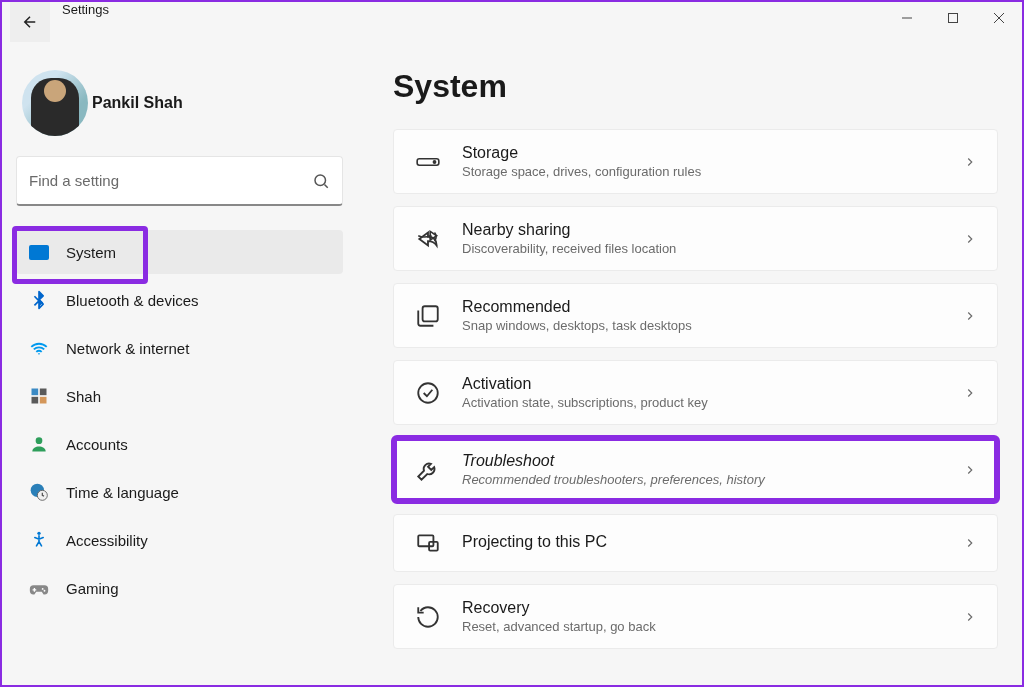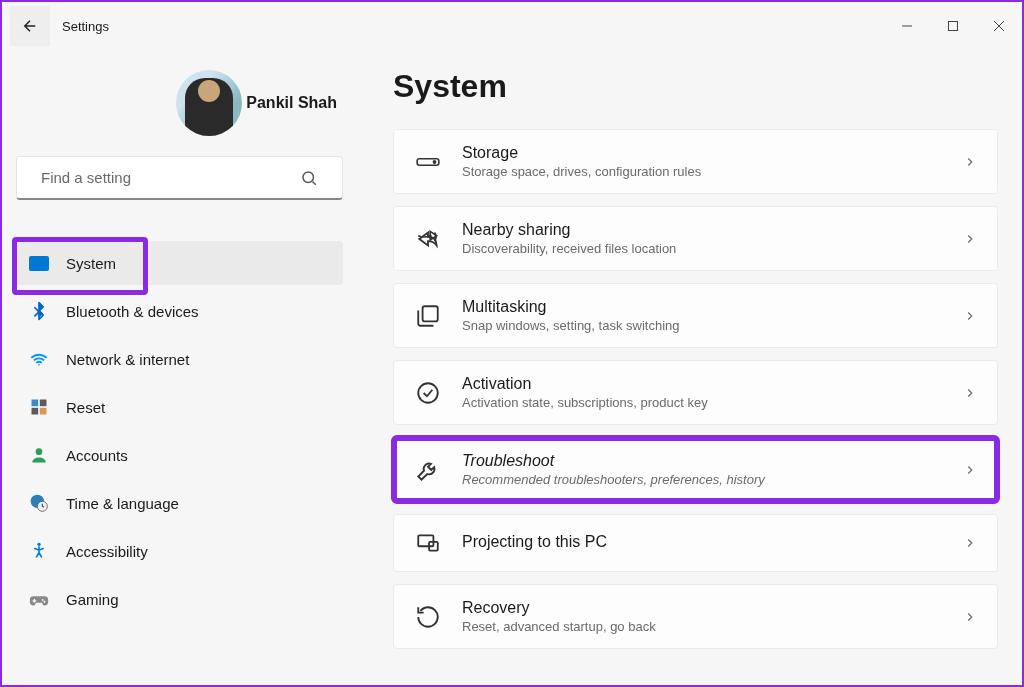--- a/index.html
+++ b/index.html
@@ -11,21 +11,20 @@
     body {
       width: 1024px;
       height: 687px;
       background: #f6f6f6;
       overflow: hidden;
       border: 2px solid #8a2be2;
     }
     .titlebar {
       height: 48px;
       display: flex;
-      align-items: center;
       padding-left: 8px;
     }
     .back-btn {
       width: 40px;
       height: 40px;
       display: flex;
       align-items: center;
       justify-content: center;
       background: #eeeeee;
       border: none;
@@ -67,21 +66,20 @@
     .sidebar {
       width: 355px;
       padding: 12px 14px 0 14px;
       overflow-y: auto;
     }
     .user-row {
       display: flex;
       align-items: center;
       padding: 8px 6px 16px 6px;
       gap: 4px;
-      justify-content: flex-end;
     }
     .avatar {
       width: 66px;
       height: 66px;
       border-radius: 50%;
       background: linear-gradient(135deg, #cfe3ef 30%, #89b8c0 70%);
       overflow: hidden;
       display: flex;
       align-items: flex-end;
       justify-content: center;
@@ -109,23 +107,23 @@
       font-weight: 600;
       color: #1a1a1a;
     }
     .search-box {
       display: flex;
       align-items: center;
       background: #ffffff;
       border: 1px solid #e5e5e5;
       border-bottom: 2px solid #888888;
       border-radius: 4px;
-      height: 44px;
-      padding: 0 24px;
-      margin: 4px 0 41px 0;
+      height: 50px;
+      padding: 0 12px;
+      margin: 4px 0 24px 0;
     }
     .search-box input {
       flex: 1;
       border: none;
       outline: none;
       font-size: 15px;
       color: #666;
       background: transparent;
     }
     .search-box input::placeholder {
@@ -319,21 +317,21 @@
       </li>
       <li class="nav-item">
         <span class="nav-icon icon-apps">
           <svg width="20" height="20" viewBox="0 0 24 24">
               <rect x="3" y="3" width="8" height="8" fill="#3b8ac4"></rect>
               <rect x="13" y="3" width="8" height="8" fill="#5a5a5a"></rect>
               <rect x="3" y="13" width="8" height="8" fill="#5a5a5a"></rect>
               <rect x="13" y="13" width="8" height="8" fill="#d4975a"></rect>
             </svg>
         </span>
-        <span class="nav-label">Reset</span>
+        <span class="nav-label">Shah</span>
       </li>
       <li class="nav-item">
         <span class="nav-icon icon-accounts">
           <svg width="20" height="20" viewBox="0 0 24 24" fill="#2e9e5b">
               <circle cx="12" cy="8" r="4"></circle>
               <path d="M4 21c0-4 4-6 8-6s8 2 8 6"></path>
             </svg>
         </span>
         <span class="nav-label">Accounts</span>
       </li>
@@ -412,22 +410,22 @@
       </div>
 
       <div class="setting-card">
         <span class="card-icon">
           <svg width="26" height="26" viewBox="0 0 24 24" fill="none" stroke="#333" stroke-width="1.7">
               <rect x="7" y="3" width="14" height="14" rx="2"></rect>
               <path d="M3 7v12a2 2 0 002 2h12"></path>
             </svg>
         </span>
         <div class="card-text">
-          <div class="card-title">Multitasking</div>
-          <div class="card-subtitle">Snap windows, setting, task switching</div>
+          <div class="card-title">Recommended</div>
+          <div class="card-subtitle">Snap windows, desktops, task desktops</div>
         </div>
         <svg class="chevron" viewBox="0 0 24 24" fill="none" stroke="currentColor" stroke-width="2">
             <path d="M9 18l6-6-6-6"></path>
           </svg>
       </div>
 
       <div class="setting-card">
         <span class="card-icon">
           <svg width="26" height="26" viewBox="0 0 24 24" fill="none" stroke="#333" stroke-width="1.7">
               <circle cx="12" cy="12" r="9"></circle>

